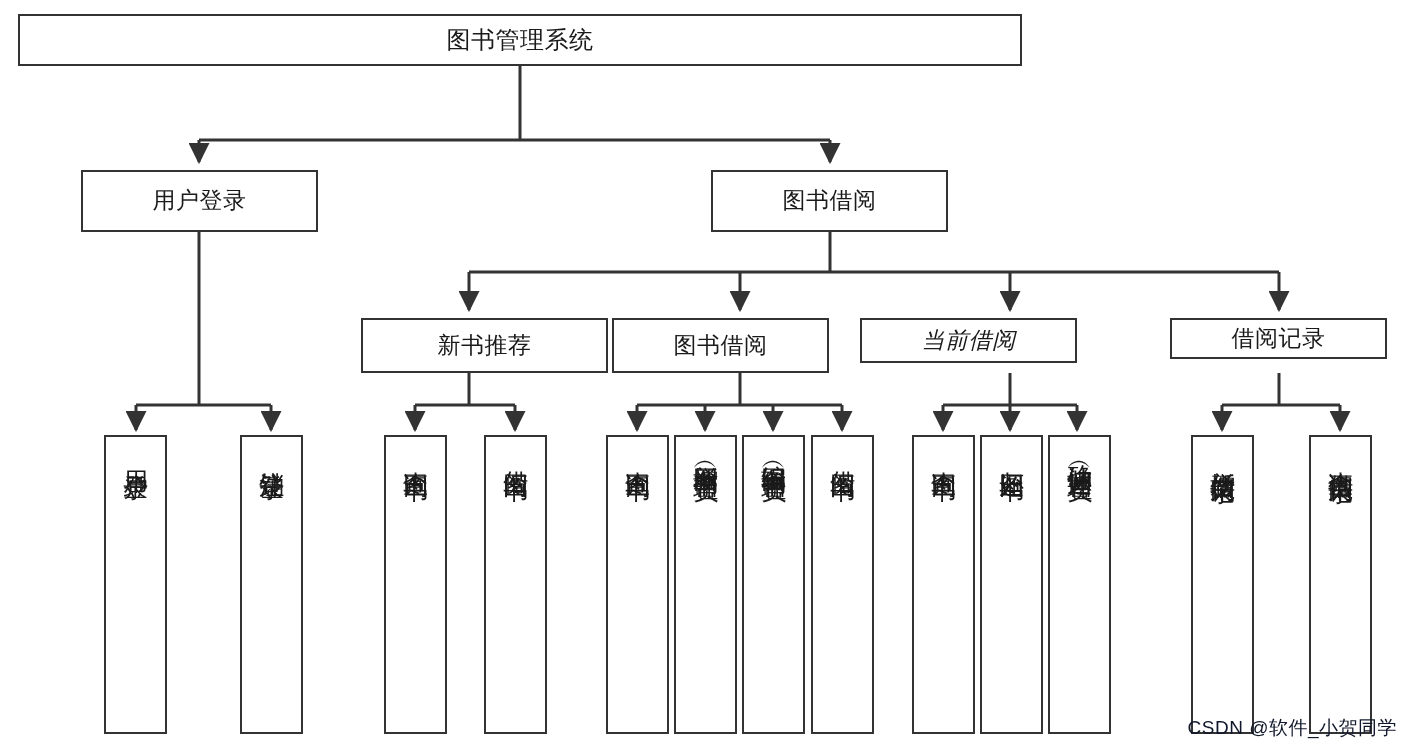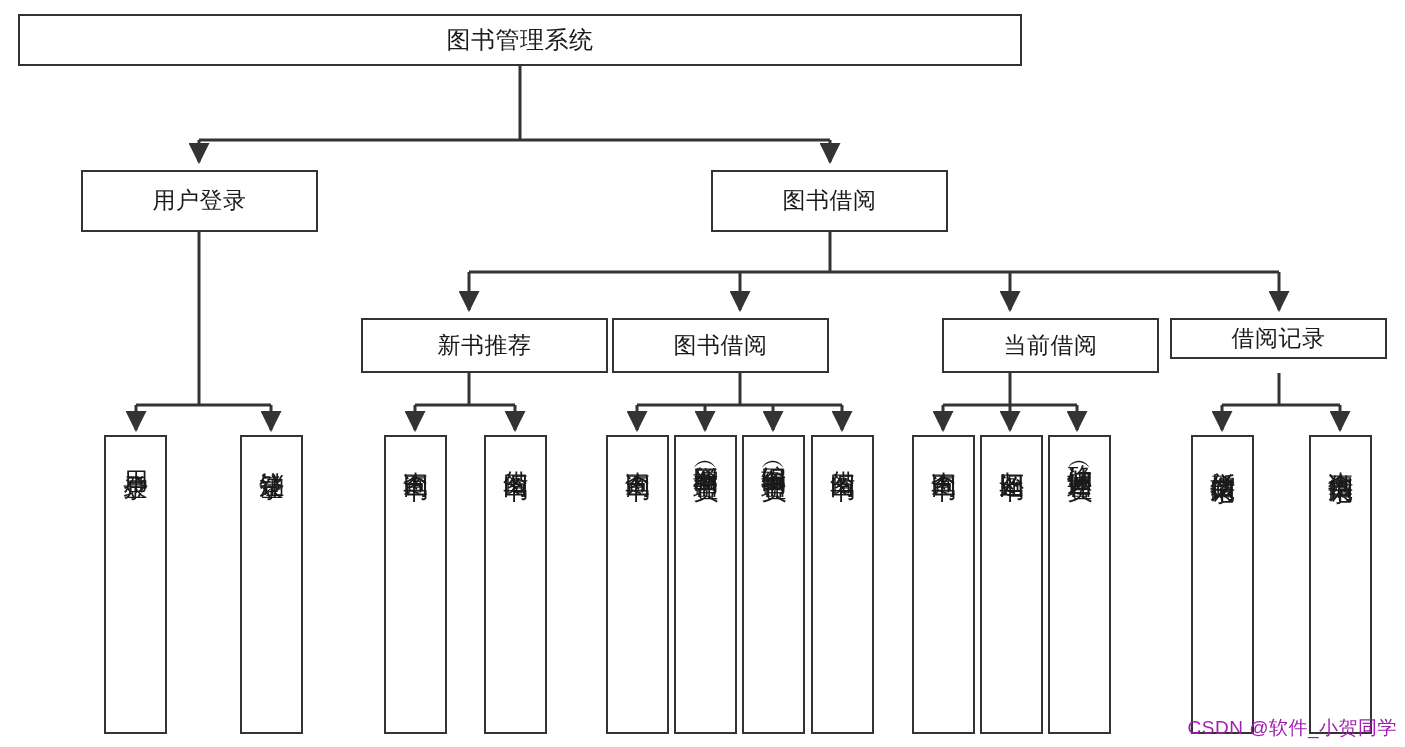--- a/index.html
+++ b/index.html
@@ -57,21 +57,21 @@
     letter-spacing: 2px;
   }
   #root-node .label {
     font-size: 24px;
   }
   .watermark {
     position: absolute;
     right: 8px;
     bottom: 6px;
     font-size: 19px;
-    color: #a21caf;
+    color: #0f172a;
     white-space: nowrap;
     letter-spacing: 0.5px;
   }
 </style>
 </head>
 <body>
 
 <div id="canvas">
 
   <svg id="edges" viewBox="0 0 1405 747" xmlns="http://www.w3.org/2000/svg">
@@ -137,21 +137,21 @@
   </div>
 
   <div class="node horiz" style="left:361px; top:318px; width:247px; height:55px;">
     <span class="label">新书推荐</span>
   </div>
 
   <div class="node horiz" style="left:612px; top:318px; width:217px; height:55px;">
     <span class="label">图书借阅</span>
   </div>
 
-  <div class="node horiz" style="left:942px; top:318px; width:217px; height:55px;">
+  <div class="node horiz" style="left:860px; top:318px; width:217px; height:45px;font-style:italic;">
     <span class="label">当前借阅</span>
   </div>
 
   <div class="node horiz" style="left:1170px; top:318px; width:217px; height:41px;">
     <span class="label">借阅记录</span>
   </div>
 
   <div class="node vert" style="left:104px; top:435px; width:63px; height:299px;">
     <span class="label">用户登录</span>
   </div>

